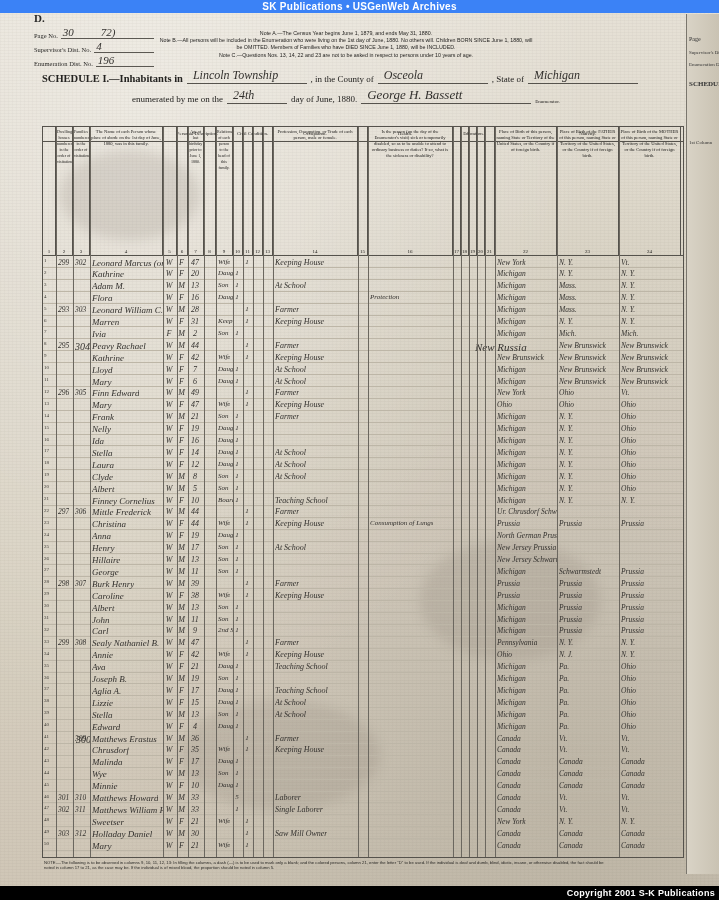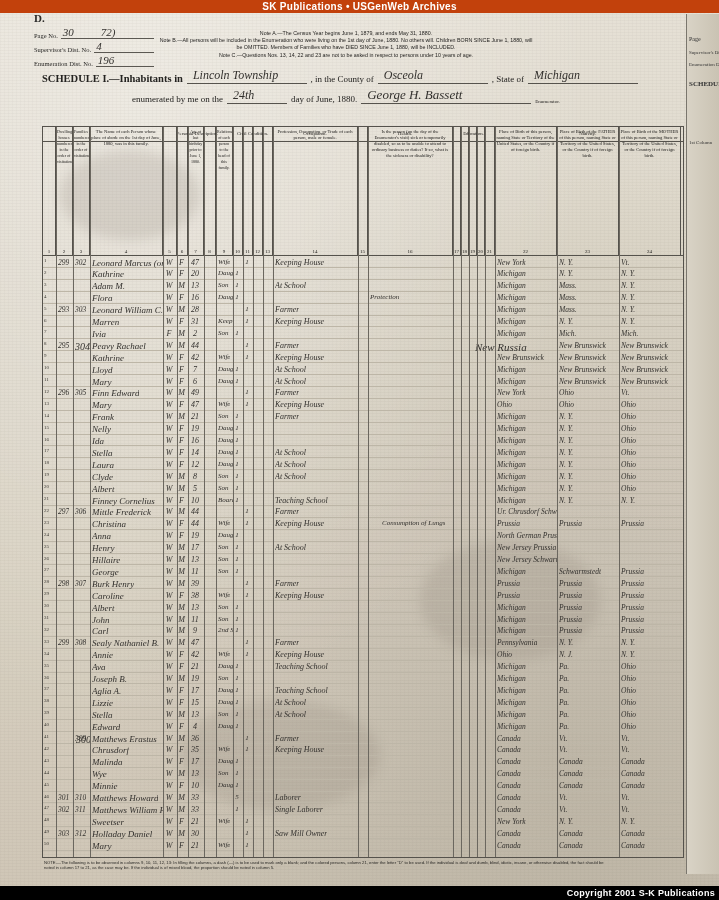--- a/index.html
+++ b/index.html
@@ -21,21 +21,21 @@
     position:absolute;inset:0;
     background-image:
       repeating-linear-gradient(0deg, rgba(90,85,75,.05) 0px, rgba(90,85,75,.05) 1px, rgba(255,255,255,0) 1px, rgba(255,255,255,0) 3px),
       repeating-linear-gradient(90deg, rgba(90,85,75,.04) 0px, rgba(90,85,75,.04) 1px, rgba(255,255,255,0) 1px, rgba(255,255,255,0) 4px);
     opacity:.7;pointer-events:none;
   }
   
   .wm{
     position:absolute;left:0;width:719px;text-align:center;
     font-family:"Liberation Sans",sans-serif;font-weight:bold;
-    color:#ffffff;background:#c2410c;letter-spacing:.3px;
+    color:#ffffff;background:#3b82f6;letter-spacing:.3px;
   }
   #wm-top{top:0;height:13px;line-height:13px;font-size:10px;}
   #wm-bot{
     bottom:0;height:14px;line-height:14px;font-size:9px;
     text-align:right;padding-right:4px;width:715px;background:#000;
   }
   
   #sheet{
     position:absolute;left:34px;top:14px;width:650px;height:872px;
   }
@@ -531,21 +531,21 @@
           <div class="cell hw" style="left: 454px; top: 380.4px; max-width: 60px; overflow: hidden; font-size: 7.5px;">Ur. Chrusdorf Schwarmstedt</div>
           <div class="rowline" style="top: 401.7px;"></div>
           <div class="rownum" style="top: 392.8px;">23</div>
           <div class="cell hw" style="left: 49px; top: 392.3px; max-width: 71px; overflow: hidden; font-size: 9px;">Christina</div>
           <div class="cell hw" style="left: 120px; top: 392.3px; max-width: 12px; overflow: hidden; font-size: 8px; text-align: center; width: 12px;">W</div>
           <div class="cell hw" style="left: 134px; top: 392.3px; max-width: 9px; overflow: hidden; font-size: 8px; text-align: center; width: 9px;">F</div>
           <div class="cell hw" style="left: 145px; top: 392.3px; max-width: 14px; overflow: hidden; font-size: 8px; text-align: center; width: 14px;">44</div>
           <div class="cell hw" style="left: 175px; top: 392.3px; max-width: 15px; overflow: hidden; font-size: 7px;">Wife</div>
           <div class="cell hw" style="left: 200px; top: 392.3px; max-width: 8px; overflow: hidden; font-size: 7px; text-align: center; width: 8px;">1</div>
           <div class="cell hw" style="left: 232px; top: 392.3px; max-width: 83px; overflow: hidden; font-size: 8px;">Keeping House</div>
-          <div class="cell hw" style="left: 327px; top: 392.3px; max-width: 83px; overflow: hidden; font-size: 7px; margin-left: 12px;">Consumption of Lungs</div>
+          <div class="cell hw" style="left: 327px; top: 392.3px; max-width: 83px; overflow: hidden; font-size: 7px;">Consumption of Lungs</div>
           <div class="cell hw" style="left: 454px; top: 392.3px; max-width: 60px; overflow: hidden; font-size: 7.5px;">Prussia</div>
           <div class="cell hw" style="left: 516px; top: 392.3px; max-width: 60px; overflow: hidden; font-size: 7.5px;">Prussia</div>
           <div class="cell hw" style="left: 578px; top: 392.3px; max-width: 60px; overflow: hidden; font-size: 7.5px;">Prussia</div>
           <div class="rowline" style="top: 413.6px;"></div>
           <div class="rownum" style="top: 404.7px;">24</div>
           <div class="cell hw" style="left: 49px; top: 404.2px; max-width: 71px; overflow: hidden; font-size: 9px;">Anna</div>
           <div class="cell hw" style="left: 120px; top: 404.2px; max-width: 12px; overflow: hidden; font-size: 8px; text-align: center; width: 12px;">W</div>
           <div class="cell hw" style="left: 134px; top: 404.2px; max-width: 9px; overflow: hidden; font-size: 8px; text-align: center; width: 9px;">F</div>
           <div class="cell hw" style="left: 145px; top: 404.2px; max-width: 14px; overflow: hidden; font-size: 8px; text-align: center; width: 14px;">19</div>
           <div class="cell hw" style="left: 175px; top: 404.2px; max-width: 15px; overflow: hidden; font-size: 7px;">Daughter</div>

